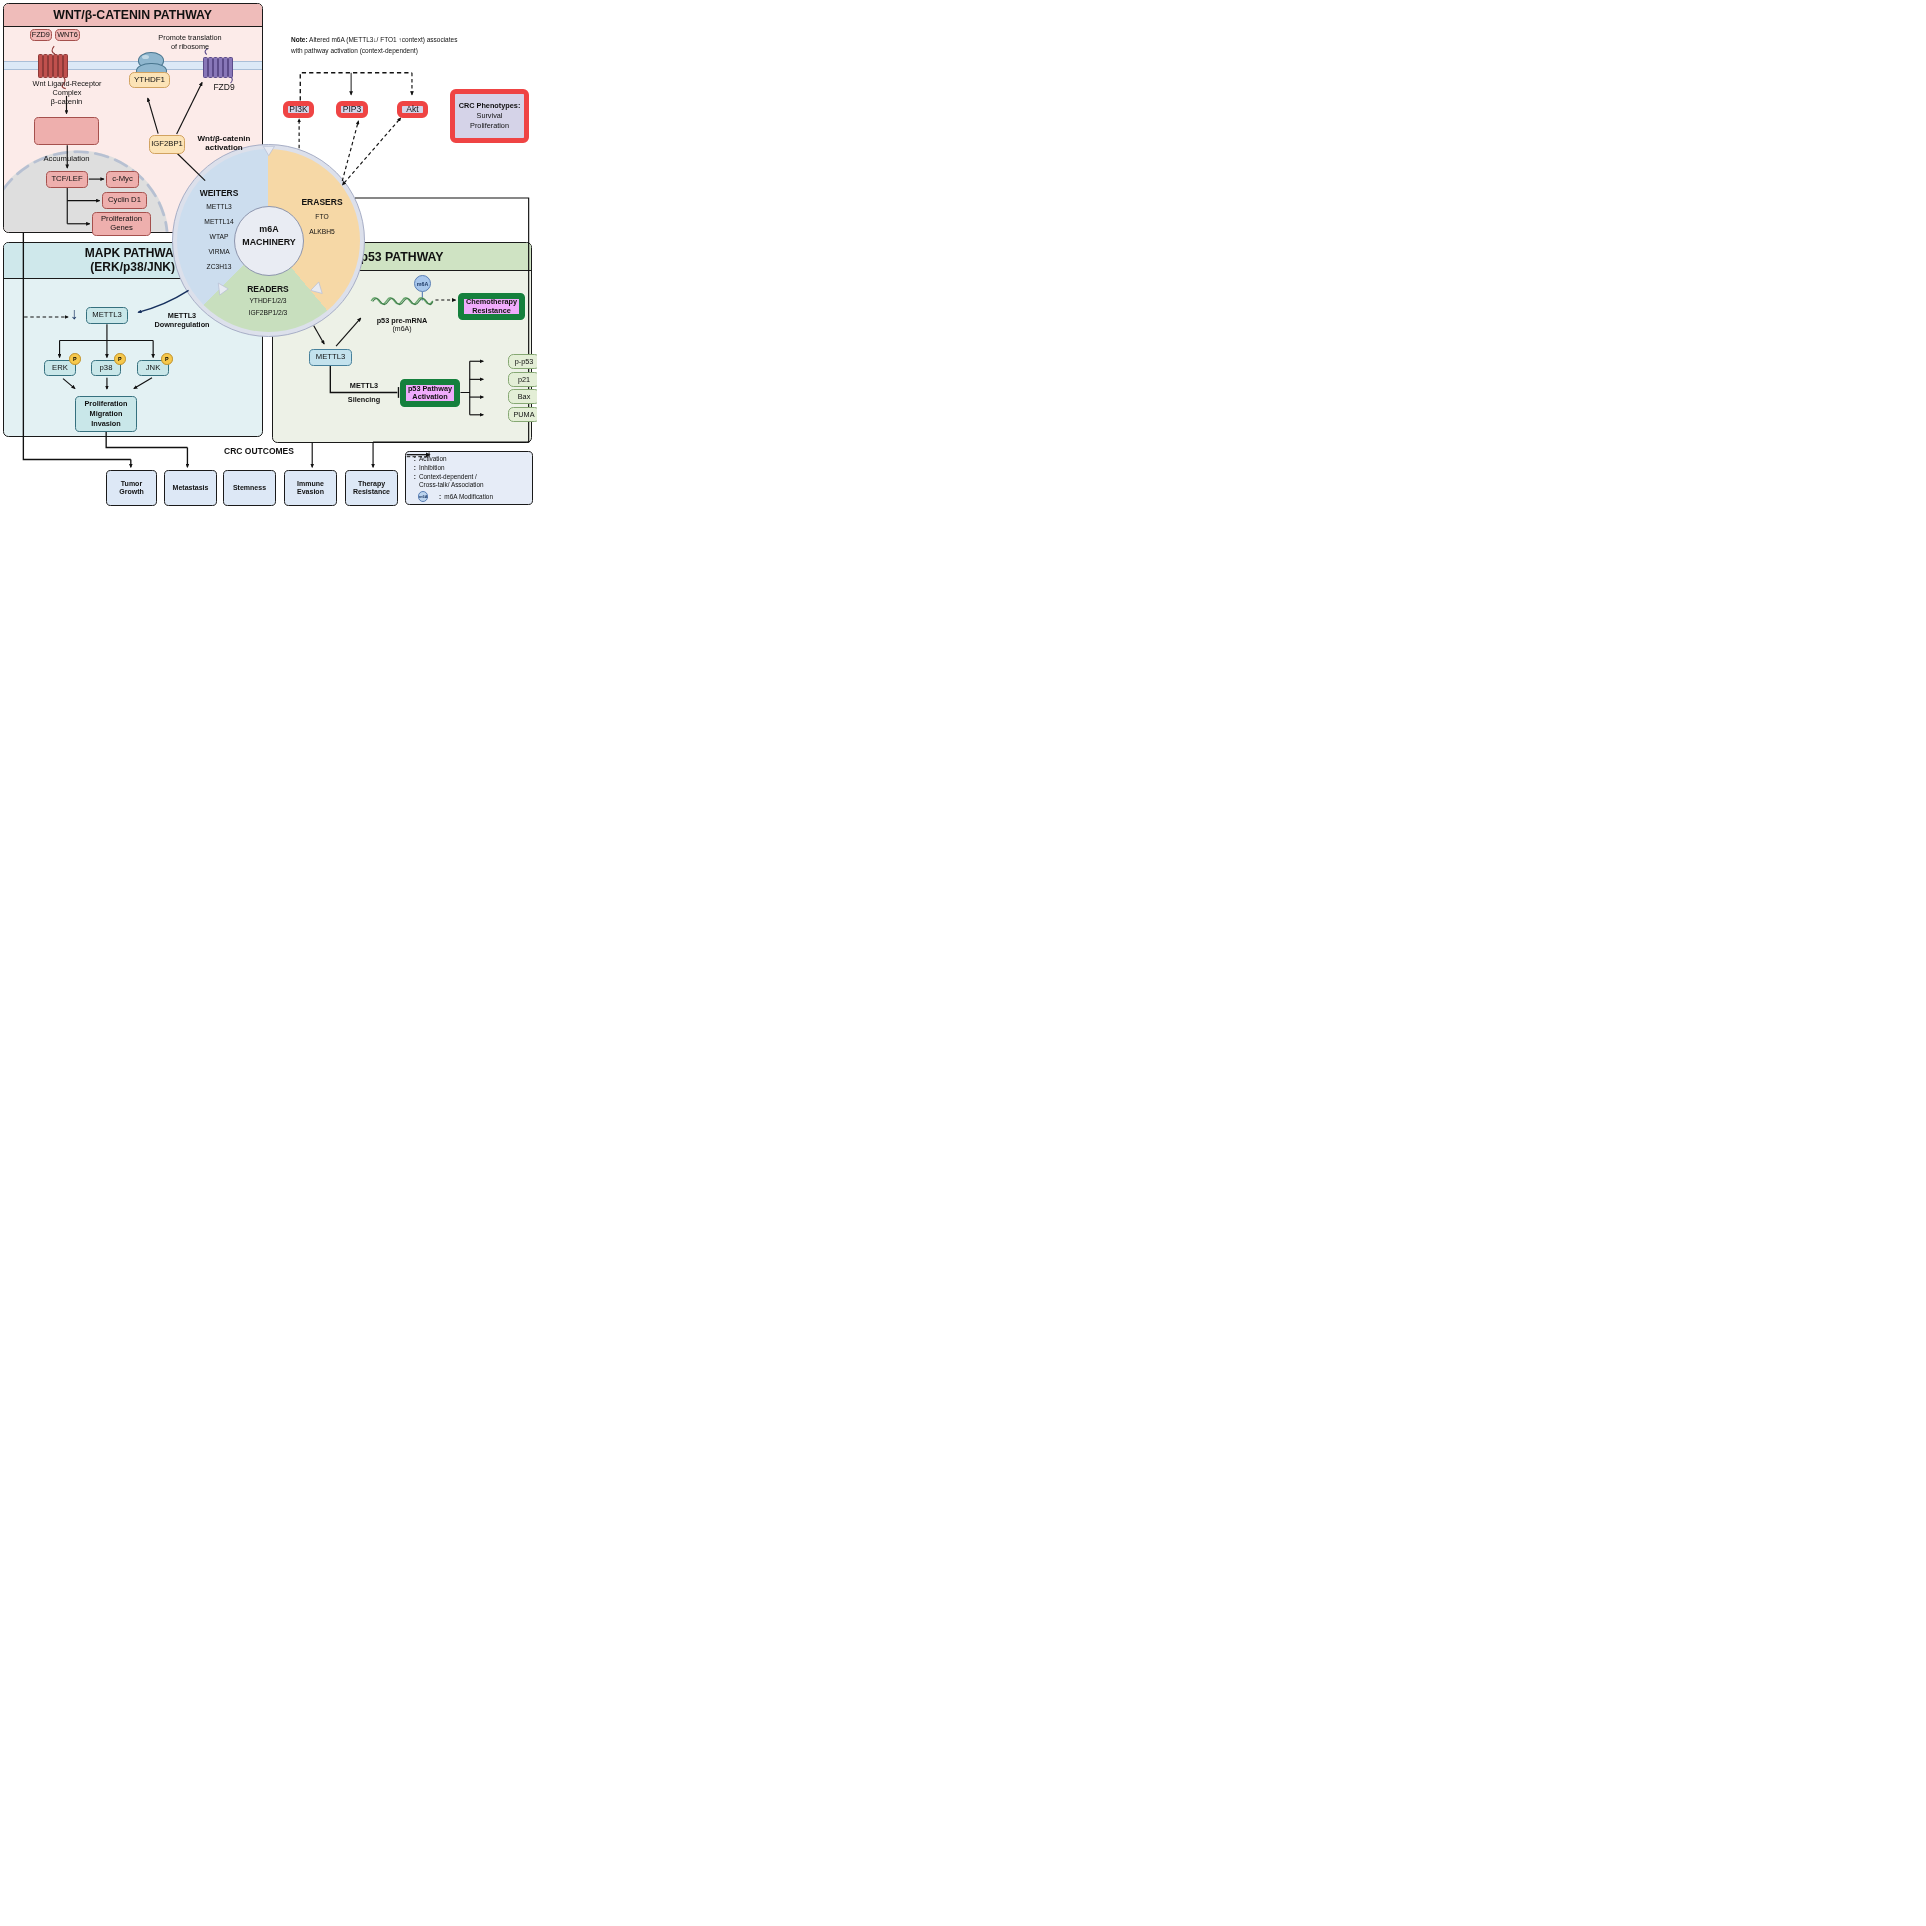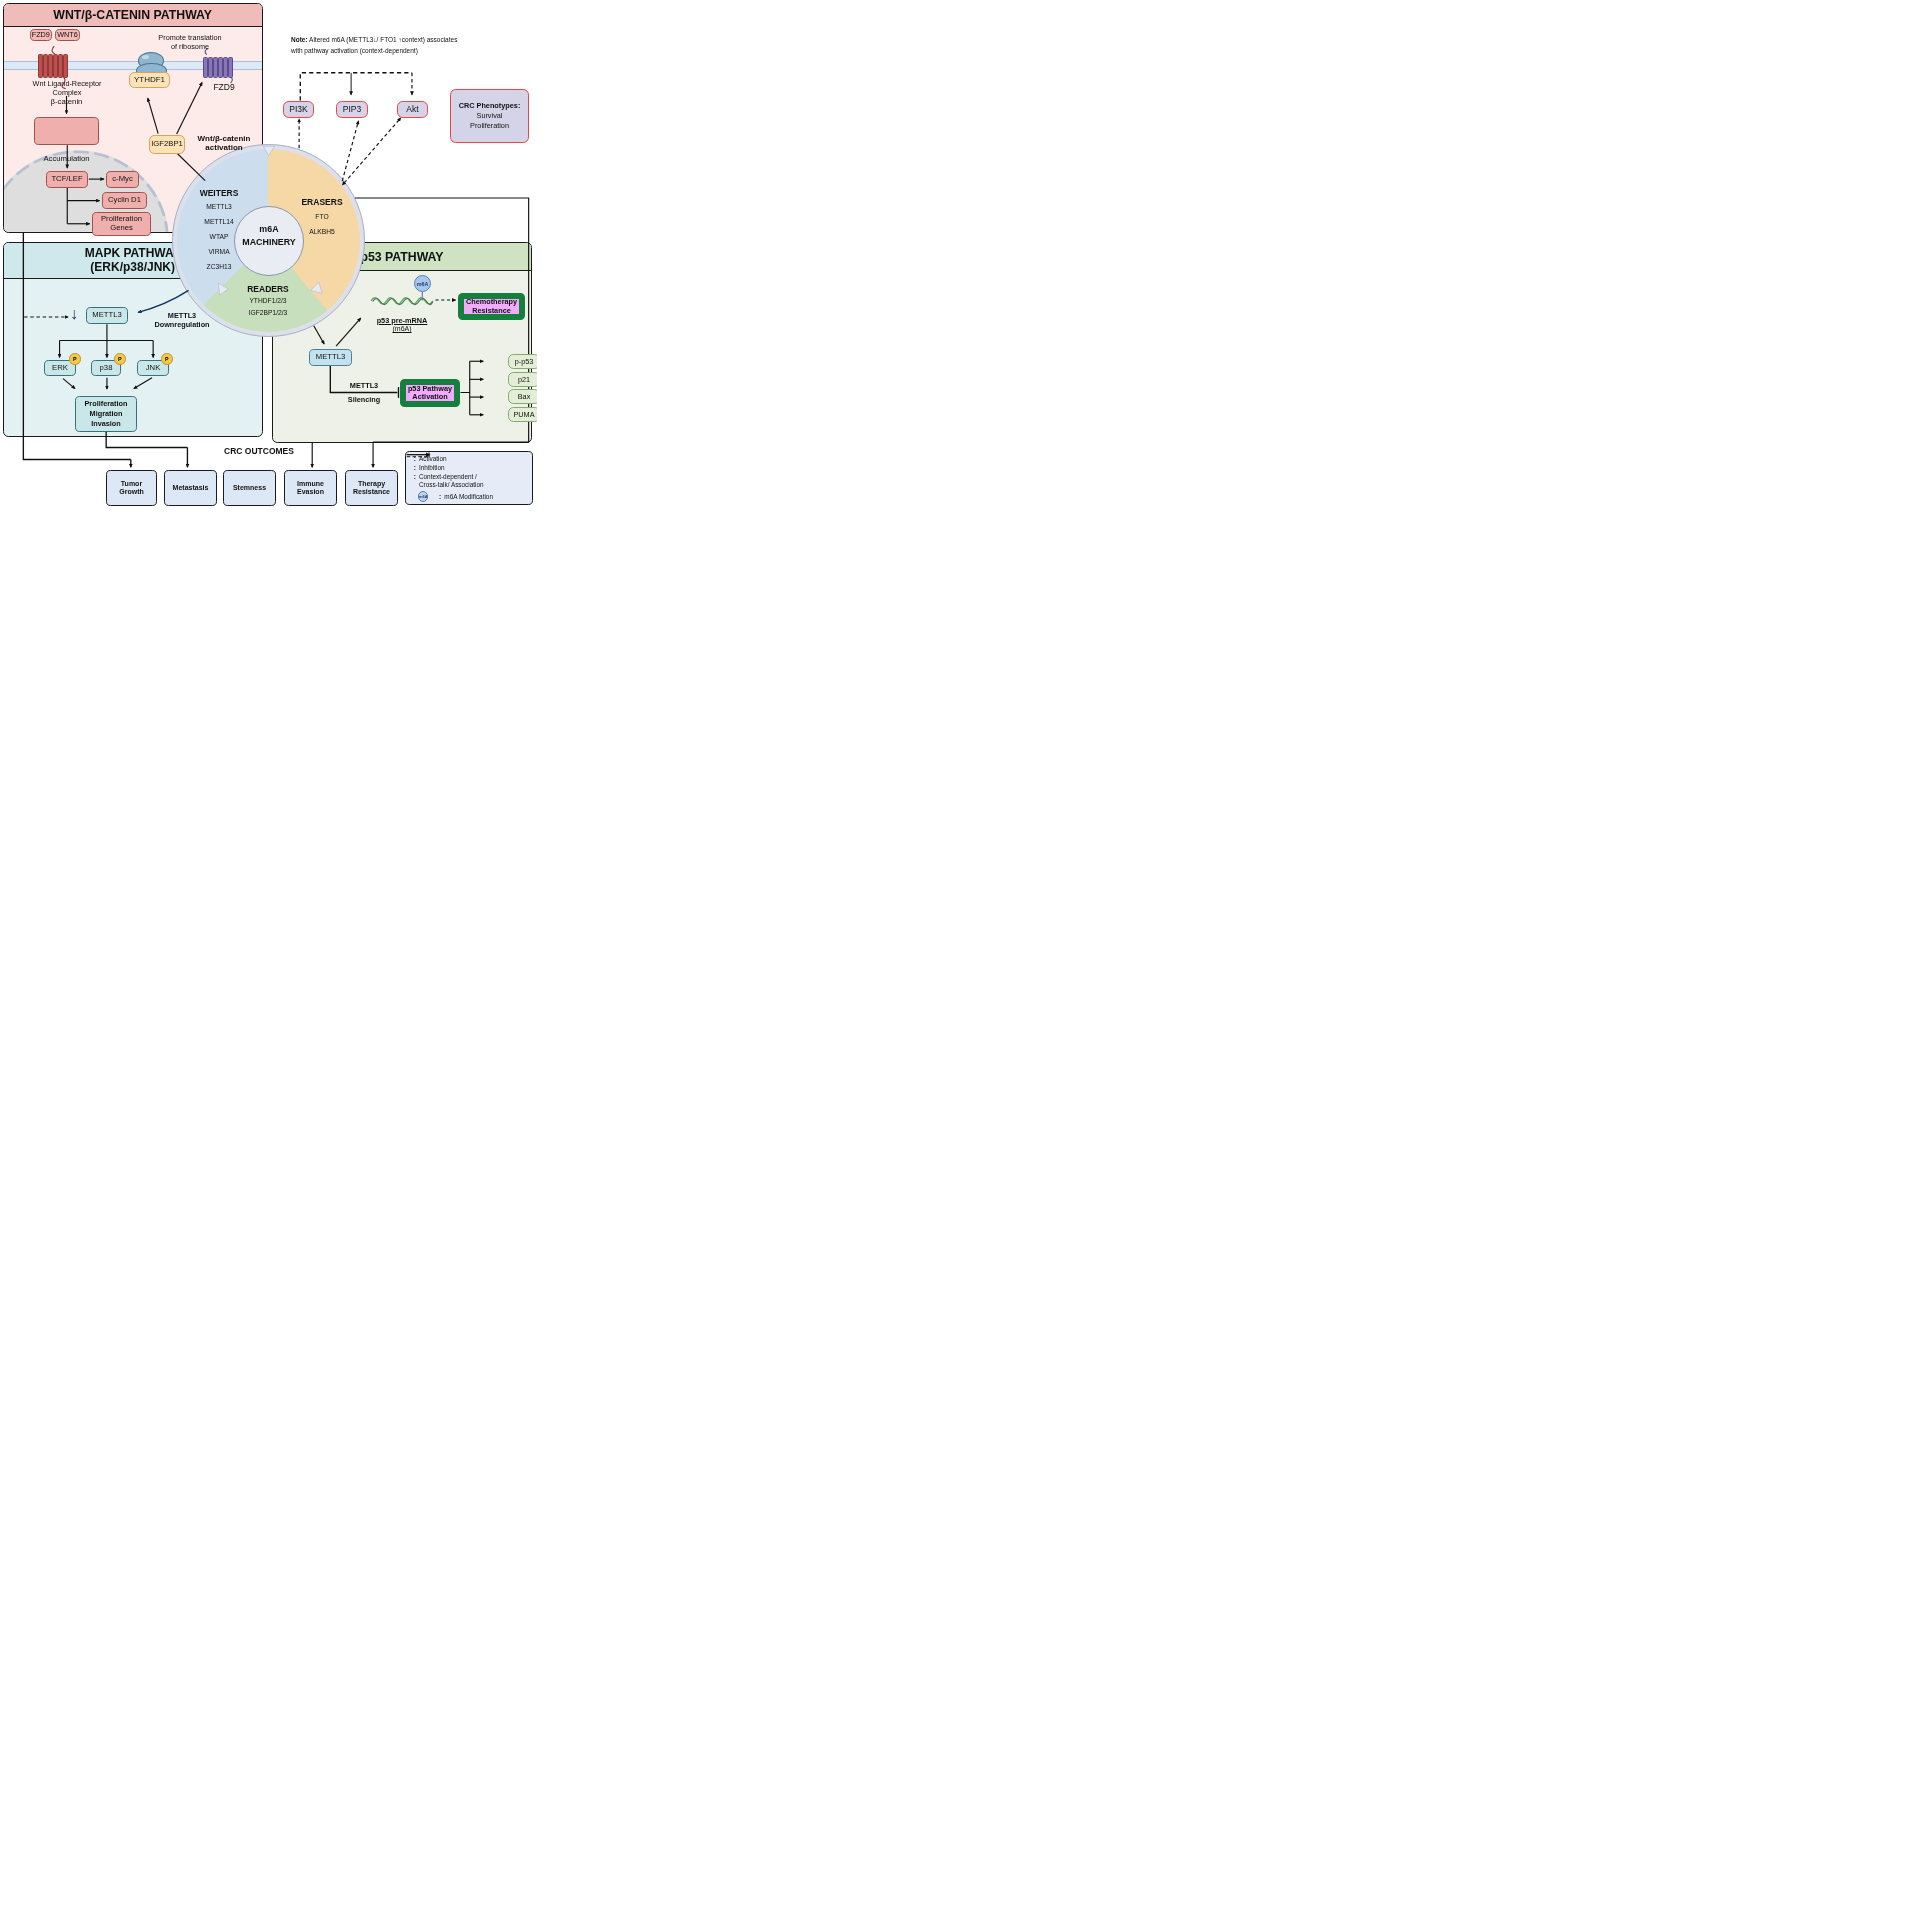--- a/index.html
+++ b/index.html
@@ -10,21 +10,21 @@
          border-bottom:1.2px solid #1a1a1a;border-radius:4.2px 4.2px 0 0;
          display:flex;align-items:center;justify-content:center;
          font-weight:bold;color:#111;}
   .lbl{position:absolute;color:#111;white-space:nowrap;}
   .ctr{transform:translateX(-50%);text-align:center;}
   .box{position:absolute;box-sizing:border-box;display:flex;flex-direction:column;
        align-items:center;justify-content:center;text-align:center;
        border-radius:4.6px;line-height:1.15;color:#111;}
   .pinkbox{background:#eeafad;border:1px solid #a5504d;}
   .pinkpill{background:#f2b9b7;border:1px solid #a5504d;}
-  .purplepill{background:#d5d3e8;border:1px solid #ef4444;border-radius:5.8px;}
+  .purplepill{background:#d5d3e8;border:5px solid #ef4444;border-radius:5.8px;}
   .tealbox{background:#c9e7e9;border:1px solid #35707e;}
   .greenbox{background:#f0abfc;border:6px solid #15803d;}
   .greenpill{background:#e3eed6;border:1px solid #86a873;border-radius:5.4px;margin-left:22px;}
   .bluebox{background:#c3e2ed;border:1px solid #47809b;}
   .yellowpill{background:#fce3b6;border:1px solid #d2a361;border-radius:5.4px;}
   .outbox{background:#dde8f6;border:1px solid #1a1a1a;border-radius:4.6px;
           font-weight:bold;font-size:7px;line-height:1.2;}
   .bar{position:absolute;border-radius:1.5px;}
   .pcirc{position:absolute;width:9.6px;height:9.6px;border-radius:50%;background:#f6c84c;
          border:1px solid #c19026;display:flex;align-items:center;justify-content:center;
@@ -301,21 +301,21 @@
     <span>Proliferation</span>
     <span>Migration</span>
     <span>Invasion</span>
   </div>
 
   <div class="z10" style="position:absolute;left:414px;top:275px;width:17px;height:17px;border-radius:50%;
        background:#a8c7ec;border:1px solid #5a7fb5;box-sizing:border-box;display:flex;align-items:center;justify-content:center;
        font-size:5.4px;font-weight:bold;color:#1e3a66;">
     <span>m6A</span>
   </div>
-  <div class="lbl ctr z10" style="left:402px;top:316px;text-align:center;text-decoration:underline;">
+  <div class="lbl ctr z10" style="left:402px;top:316px;text-align:center;">
     <span style="font-size:7.3px;font-weight:bold;">p53 pre-mRNA</span><br>
     <span style="font-size:7px;">(m6A)</span>
   </div>
   <div class="box greenbox z10" style="left:458px;top:293px;width:67px;height:27px;font-size:7.3px;font-weight:bold;">
     <span>Chemotherapy</span>
     <span>Resistance</span>
   </div>
   <div class="box bluebox z10" style="left:309px;top:349px;width:43px;height:16.6px;font-size:7.7px;">
     <span>METTL3</span>
   </div>

